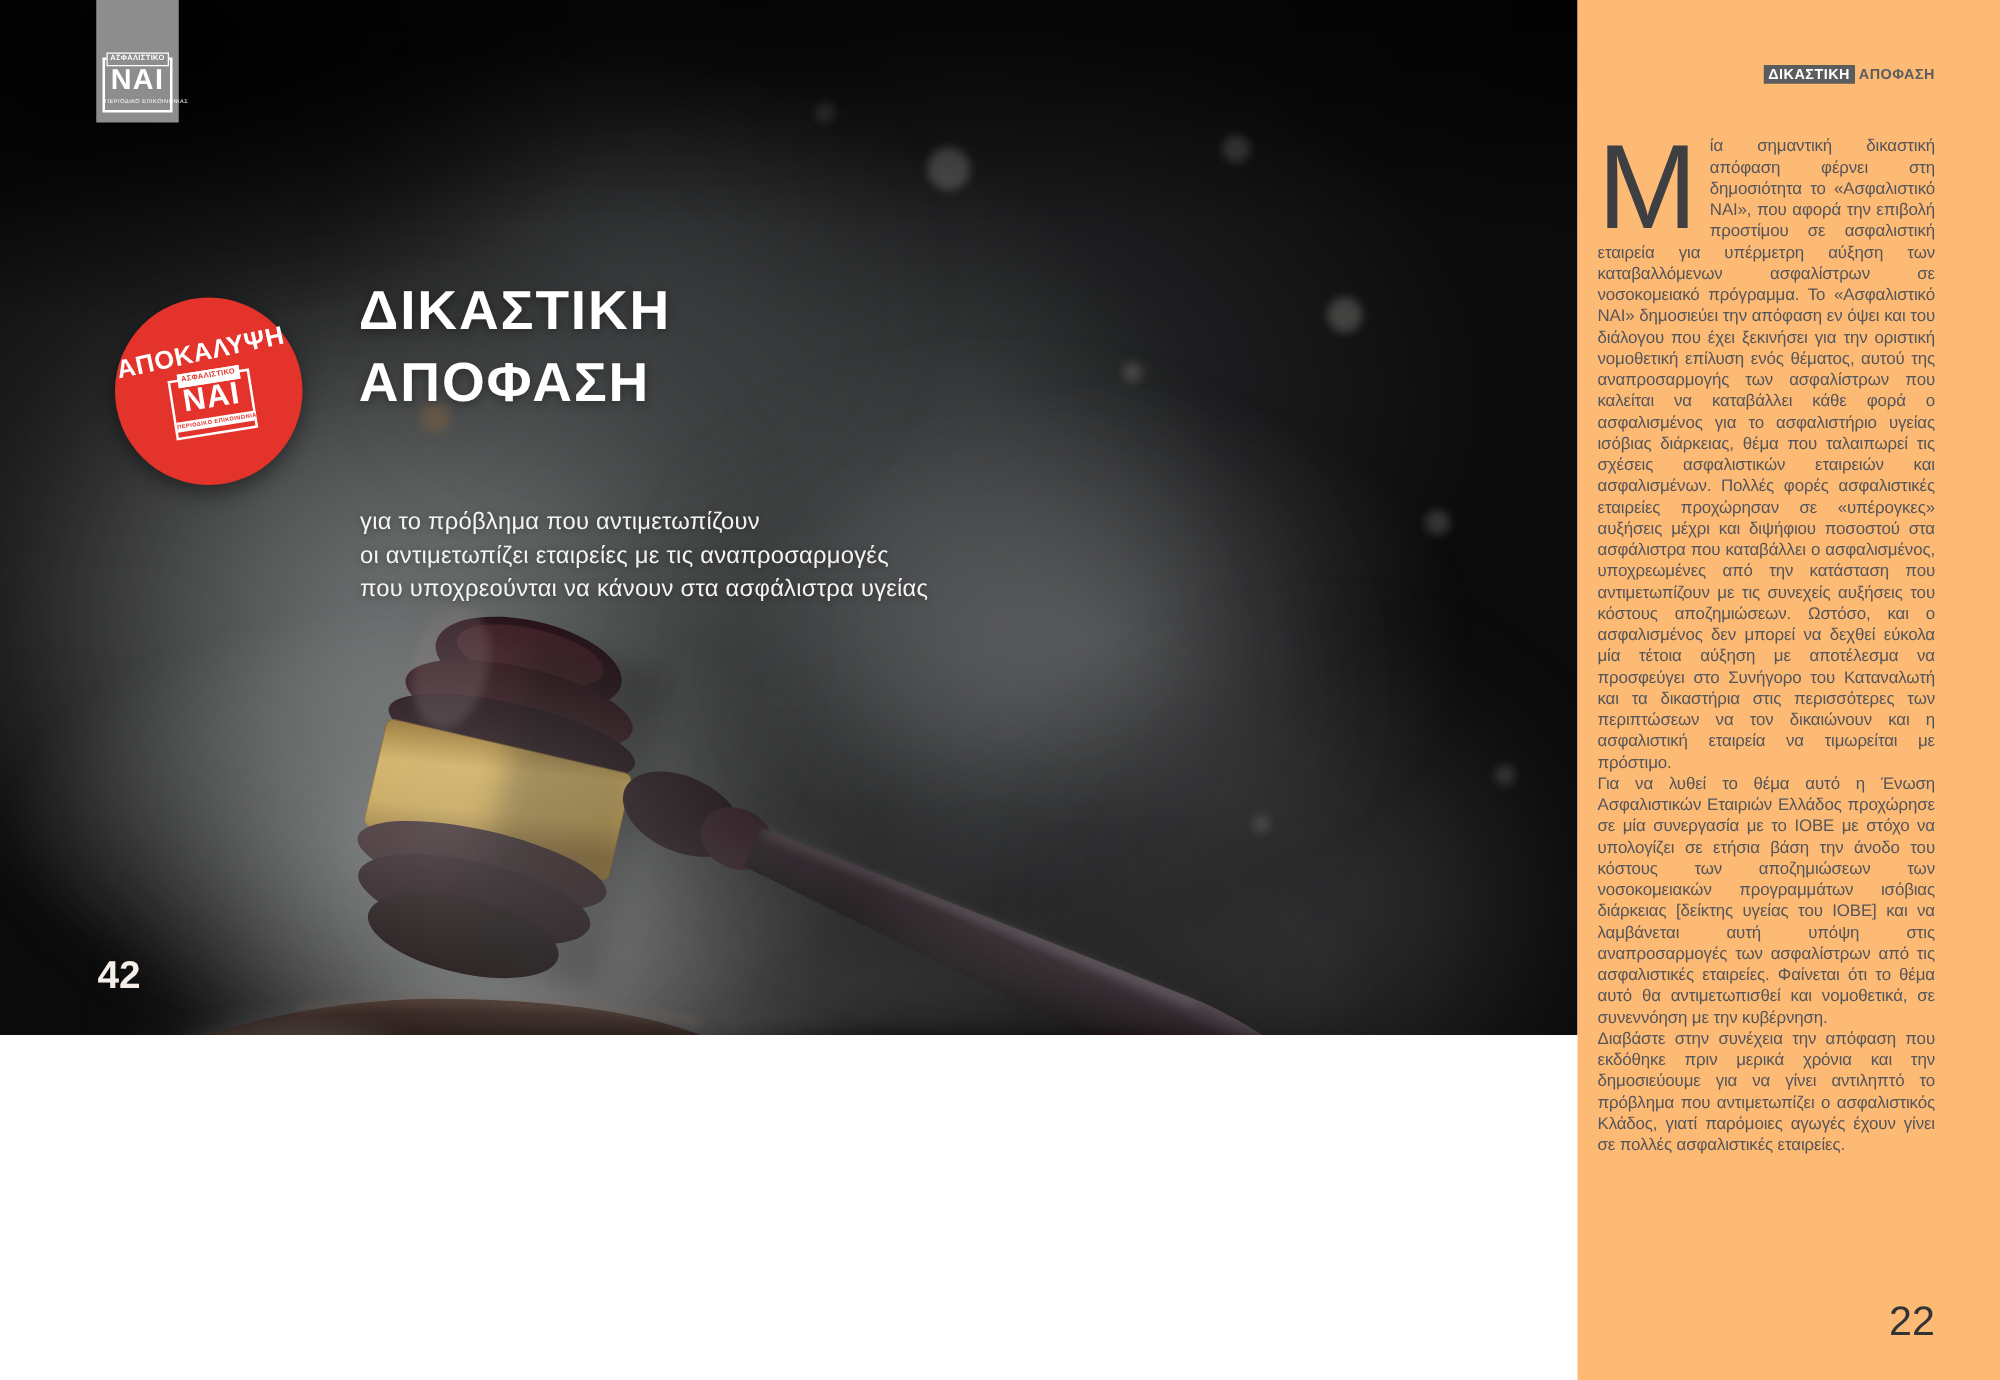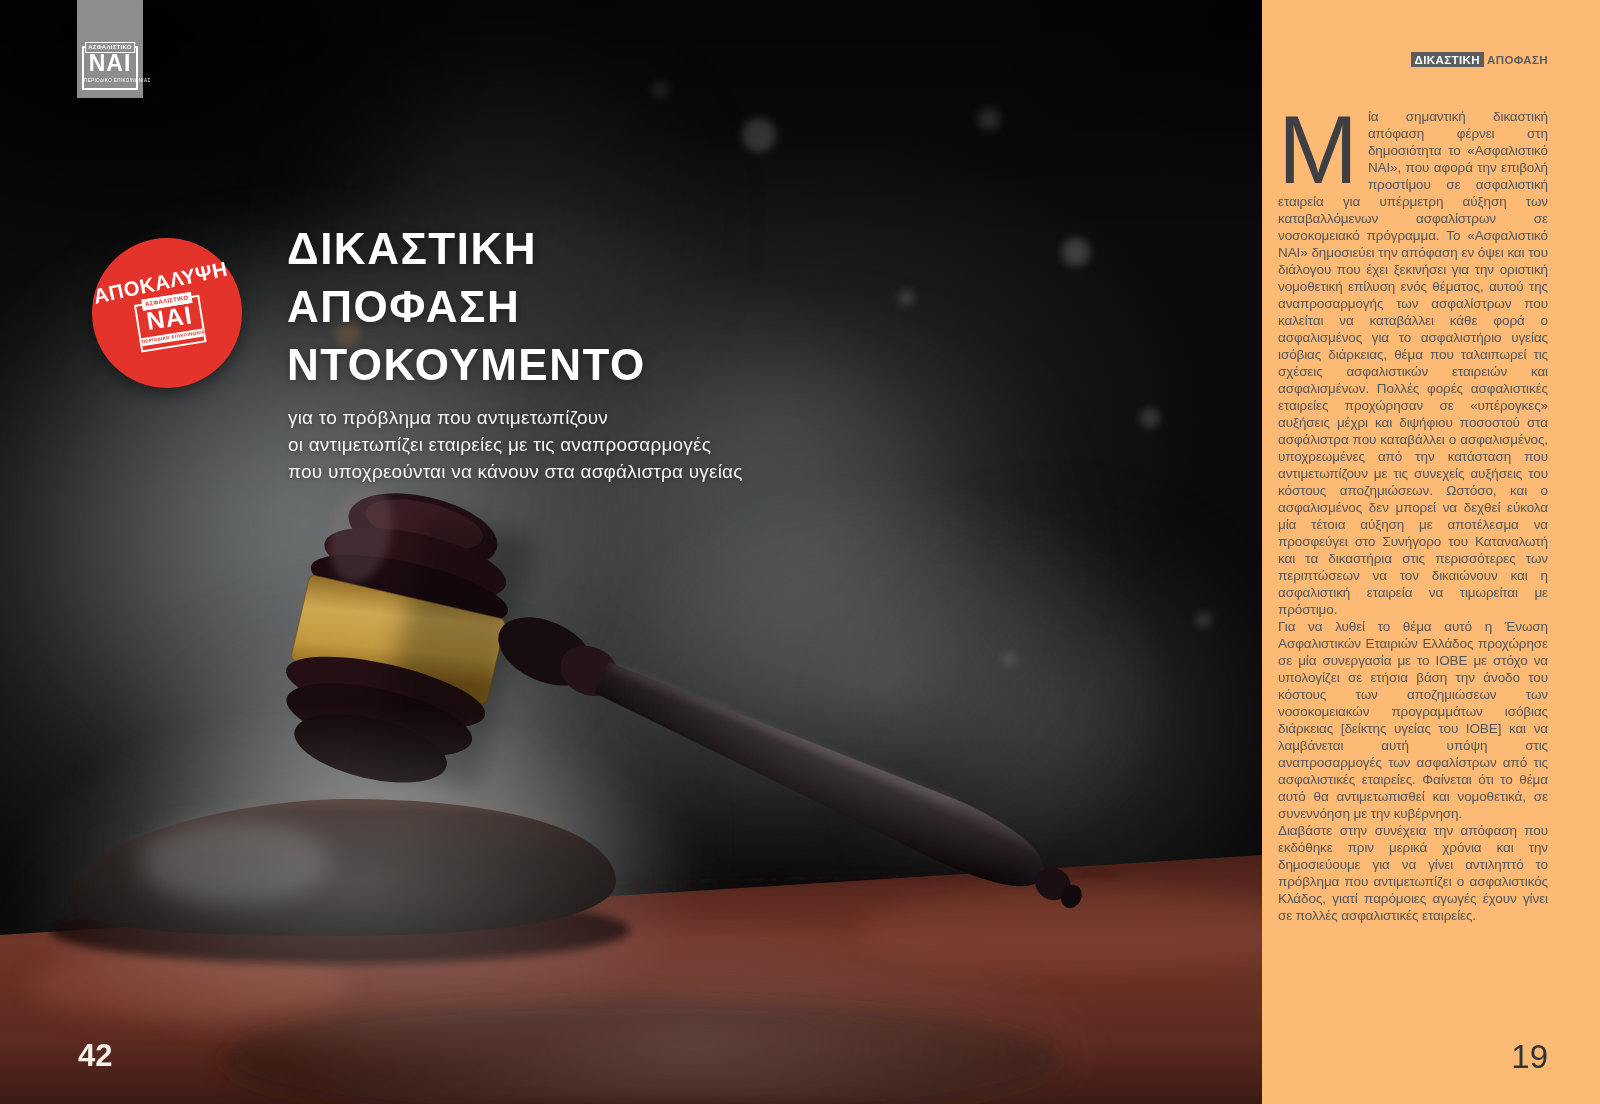--- a/index.html
+++ b/index.html
@@ -4,21 +4,21 @@
 <style>
   * { margin:0; padding:0; box-sizing:border-box; }
   html,body { background:#222; }
   .spread {
     position:relative; width:1600px; height:1104px; overflow:hidden;
     background:#ffffff; font-family:"Liberation Sans", sans-serif;
   }
 
   
   .photo-page {
-    position:absolute; left:0; top:0; width:1262px; height:1104px;
+    position:absolute; left:0; top:0; width:1262px; height:828px;
     background:
       radial-gradient(ellipse 900px 600px at 32% 52%, rgba(150,155,155,0.40), transparent 65%),
       radial-gradient(ellipse 700px 500px at 62% 38%, rgba(110,115,118,0.30), transparent 60%),
       #0b0b0c;
     overflow:hidden;
   }
   .smoke { position:absolute; border-radius:50%; filter:blur(42px); }
   .sm1 { left:-60px;  top:260px; width:720px; height:520px; background:radial-gradient(circle, rgba(175,180,180,0.50), transparent 70%); }
   .sm2 { left:60px;   top:640px; width:680px; height:400px; background:radial-gradient(circle, rgba(215,218,218,0.55), transparent 70%); }
   .sm3 { left:480px;  top:340px; width:640px; height:420px; background:radial-gradient(circle, rgba(140,145,148,0.35), transparent 70%); }
@@ -199,21 +199,20 @@
           <span class="nai-label">ΑΣΦΑΛΙΣΤΙΚΟ</span>
           <span class="nai-main">ΝΑΙ</span>
           <span class="nai-sub">ΠΕΡΙΟΔΙΚΟ ΕΠΙΚΟΙΝΩΝΙΑΣ</span>
         </div>
       </div>
     </div>
 
     <div class="cover-title">
       <div>ΔΙΚΑΣΤΙΚΗ</div>
       <div>ΑΠΟΦΑΣΗ</div>
-      <div>ΝΤΟΚΟΥΜΕΝΤΟ</div>
     </div>
     <div class="cover-deck">
       <div>για το πρόβλημα που αντιμετωπίζουν</div>
       <div>οι αντιμετωπίζει εταιρείες με τις αναπροσαρμογές</div>
       <div>που υποχρεούνται να κάνουν στα ασφάλιστρα υγείας</div>
     </div>
 
     <div class="folio-left">42</div>
   </div>
 
@@ -222,16 +221,16 @@
     <div class="kicker">
       <span class="kicker-hl">ΔΙΚΑΣΤΙΚΗ</span><span class="kicker-rest">ΑΠΟΦΑΣΗ</span>
     </div>
 
     <div class="article" lang="el" style="hyphens:auto;">
       <p><span class="dropcap">Μ</span><span>ία σημαντική δικαστική απόφαση φέρνει στη δημοσιότητα το «Ασφαλιστικό ΝΑΙ», που αφορά την επιβολή προστίμου σε ασφαλιστική εταιρεία για υπέρμετρη αύξηση των καταβαλλόμενων ασφαλίστρων σε νοσοκομειακό πρόγραμμα. Το «Ασφαλιστικό ΝΑΙ» δημοσιεύει την απόφαση εν όψει και του διάλογου που έχει ξεκινήσει για την οριστική νομοθετική επίλυση ενός θέματος, αυτού της αναπροσαρμογής των ασφαλίστρων που καλείται να καταβάλλει κάθε φορά ο ασφαλισμένος για το ασφαλιστήριο υγείας ισόβιας διάρκειας, θέμα που ταλαιπωρεί τις σχέσεις ασφαλιστικών εταιρειών και ασφαλισμένων. Πολλές φορές ασφαλιστικές εταιρείες προχώρησαν σε «υπέρογκες» αυξήσεις μέχρι και διψήφιου ποσοστού στα ασφάλιστρα που καταβάλλει ο ασφαλισμένος, υποχρεωμένες από την κατάσταση που αντιμετωπίζουν με τις συνεχείς αυξήσεις του κόστους αποζημιώσεων. Ωστόσο, και ο ασφαλισμένος δεν μπορεί να δεχθεί εύκολα μία τέτοια αύξηση με αποτέλεσμα να προσφεύγει στο Συνήγορο του Καταναλωτή και τα δικαστήρια στις περισσότερες των περιπτώσεων να τον δικαιώνουν και η ασφαλιστική εταιρεία να τιμωρείται με πρόστιμο.</span></p>
       <p>Για να λυθεί το θέμα αυτό η Ένωση Ασφαλιστικών Εταιριών Ελλάδος προχώρησε σε μία συνεργασία με το ΙΟΒΕ με στόχο να υπολογίζει σε ετήσια βάση την άνοδο του κόστους των αποζημιώσεων των νοσοκομειακών προγραμμάτων ισόβιας διάρκειας [δείκτης υγείας του ΙΟΒΕ] και να λαμβάνεται αυτή υπόψη στις αναπροσαρμογές των ασφαλίστρων από τις ασφαλιστικές εταιρείες. Φαίνεται ότι το θέμα αυτό θα αντιμετωπισθεί και νομοθετικά, σε συνεννόηση με την κυβέρνηση.</p>
       <p>Διαβάστε στην συνέχεια την απόφαση που εκδόθηκε πριν μερικά χρόνια και την δημοσιεύουμε για να γίνει αντιληπτό το πρόβλημα που αντιμετωπίζει ο ασφαλιστικός Κλάδος, γιατί παρόμοιες αγωγές έχουν γίνει σε πολλές ασφαλιστικές εταιρείες.</p>
     </div>
 
-    <div class="folio-right">19</div>
+    <div class="folio-right">22</div>
   </div>
 
 </div>
 
 </body></html>

